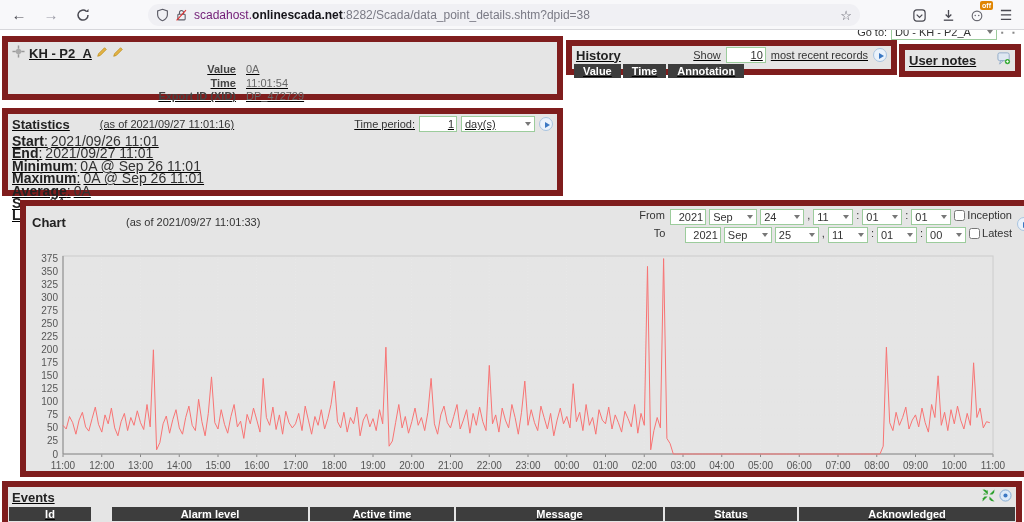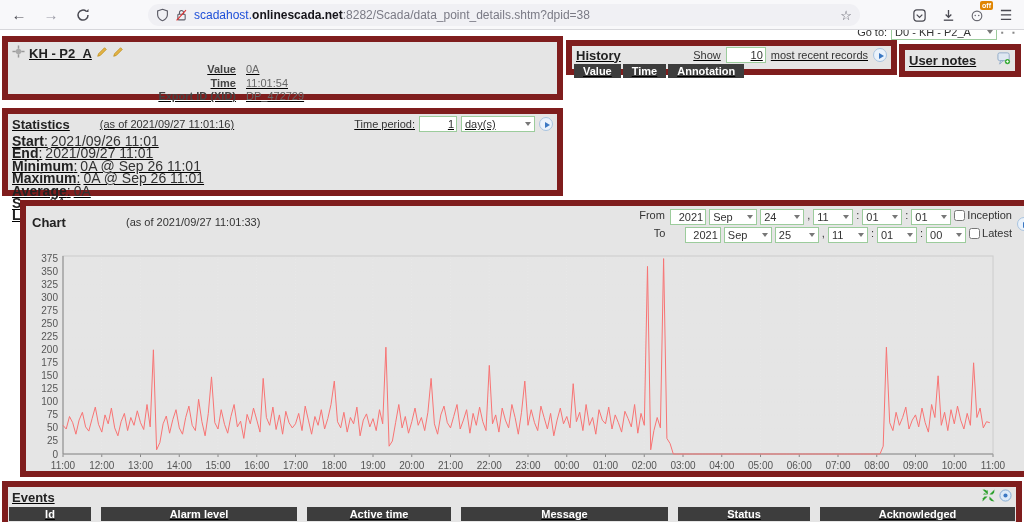--- a/index.html
+++ b/index.html
@@ -12,21 +12,21 @@
     background:#f8f8fa; border-bottom:1px solid #d7d7db; z-index:5;
     display:flex; align-items:center; }
   .nav-btn { width:26px; height:22px; display:flex; align-items:center; justify-content:center;
     color:#4a4a52; font-size:15px; margin-left:6px; border-radius:4px; }
   .nav-btn.dim { color:#9a9aa5; }
   .urlbar { position:absolute; left:148px; top:4px; width:712px; height:22px;
     background:#f0f0f4; border-radius:12px; display:flex; align-items:center;
     padding:0 8px; font-size:12px; color:#45454d; }
   .urlbar .icn { display:flex; align-items:center; margin-right:6px; }
   .url-text { white-space:nowrap; overflow:hidden; }
-  .url-text .pre { color:#1d4ed8; }
+  .url-text .pre { color:#701a75; }
   .url-text .dom { color:#15141a; font-weight:700; }
   .url-text .suf { color:#7a7a85; }
   .star { margin-left:auto; color:#5b5b66; font-size:13px; }
   .tb-icons { position:absolute; right:8px; top:0; height:30px; display:flex; align-items:center; gap:9px; }
   .tb-ic { position:relative; width:20px; height:20px; display:flex; align-items:center; justify-content:center; color:#4a4a52; font-size:14px; }
   .badge-off { position:absolute; top:-4px; right:-6px; background:#e08500; color:#fff;
     font-size:7px; font-weight:700; padding:0 2px; border-radius:2px; line-height:9px; }
 
   
   .goto-row { position:absolute; top:24px; right:6px; z-index:1; display:flex; align-items:center; gap:4px;
@@ -92,23 +92,23 @@
   .ch-row .rl { width:28px; }
   .ch-refresh { position:absolute; right:3px; top:11px; }
   .cb { display:flex; align-items:center; gap:2px; }
   .cb input { width:11px; height:11px; }
   svg text { font-family:"Liberation Sans",sans-serif; }
 
   
   .panel-events { left:2px; top:481px; width:1020px; height:58px; }
   .ev-head { display:flex; align-items:center; padding:1px 4px; }
   .ev-head .spacer { flex:1; }
-  .ev-cols { display:flex; gap:10px; padding:0 1px; }
+  .ev-cols { display:flex; gap:2px; padding:0 1px; }
   .ev-col { background:#3d3d3d; color:#fff; font-size:11px; font-weight:700; text-align:center; padding:1px 0; }
-  .ev-col:nth-child(1){ flex:0 0 82px; } .ev-col:nth-child(2){ flex:0 0 196px; }
+  .ev-col:nth-child(1){ flex:0 0 82px; } .ev-col:nth-child(2){ flex:0 0 196px;margin-left:19px; }
   .ev-col:nth-child(3){ flex:0 0 144px; } .ev-col:nth-child(4){ flex:0 0 207px; }
   .ev-col:nth-child(5){ flex:0 0 132px; } .ev-col:nth-child(6){ flex:1; }
   .ev-empty { font-size:11px; color:#333; padding:2px 3px; }
 </style>
 </head>
 <body>
 
 <div class="stage">
 
   <div class="goto-row">

